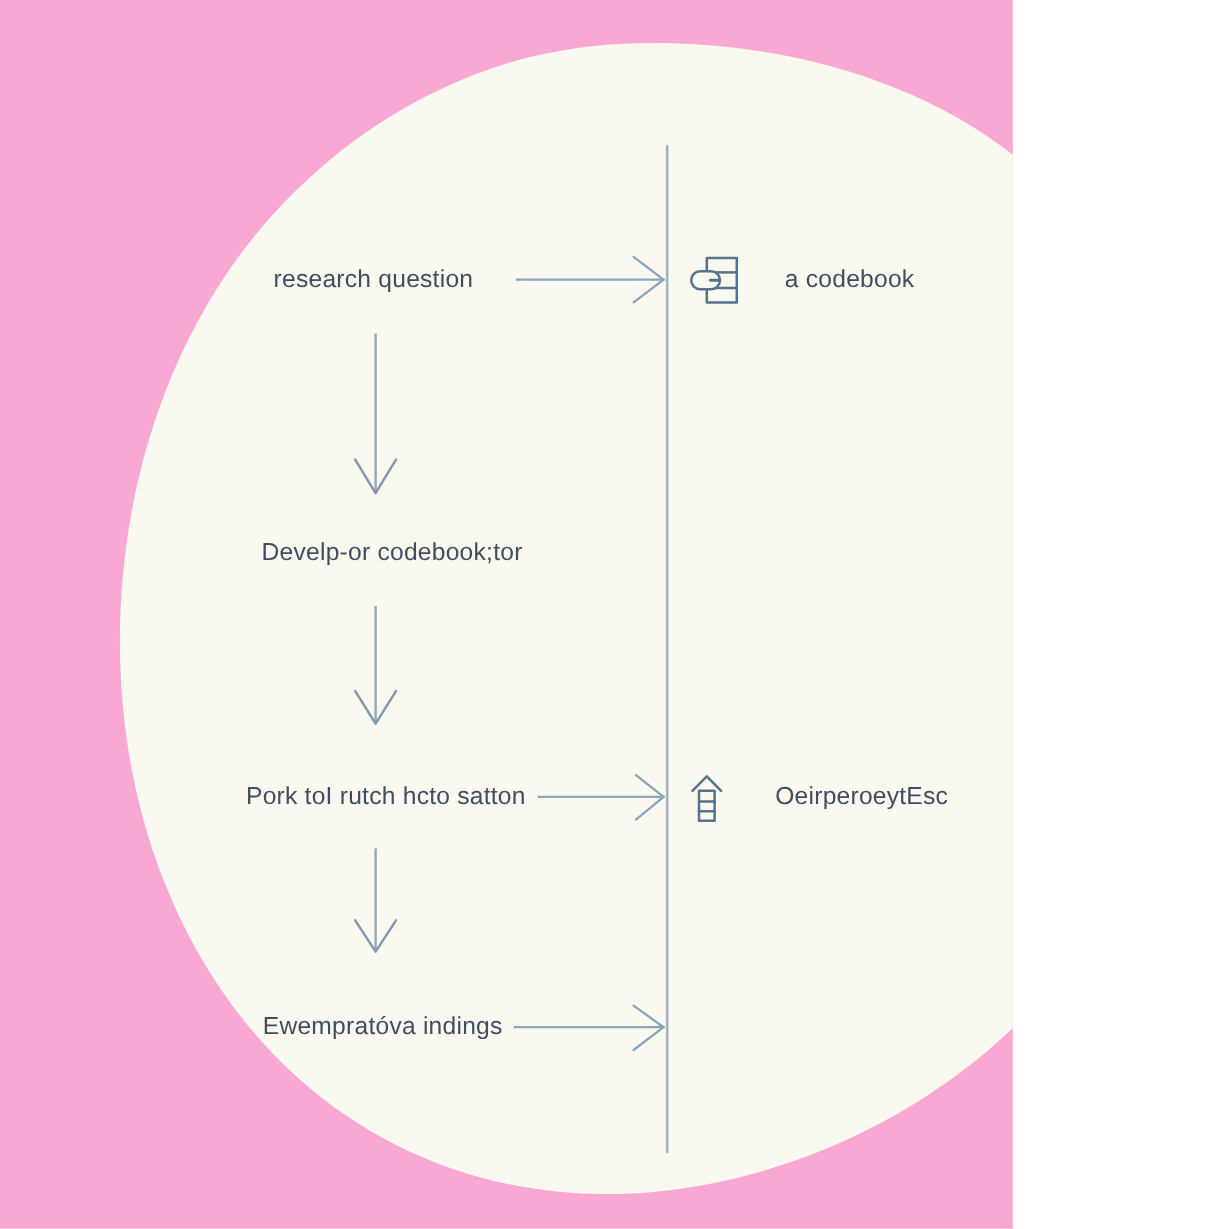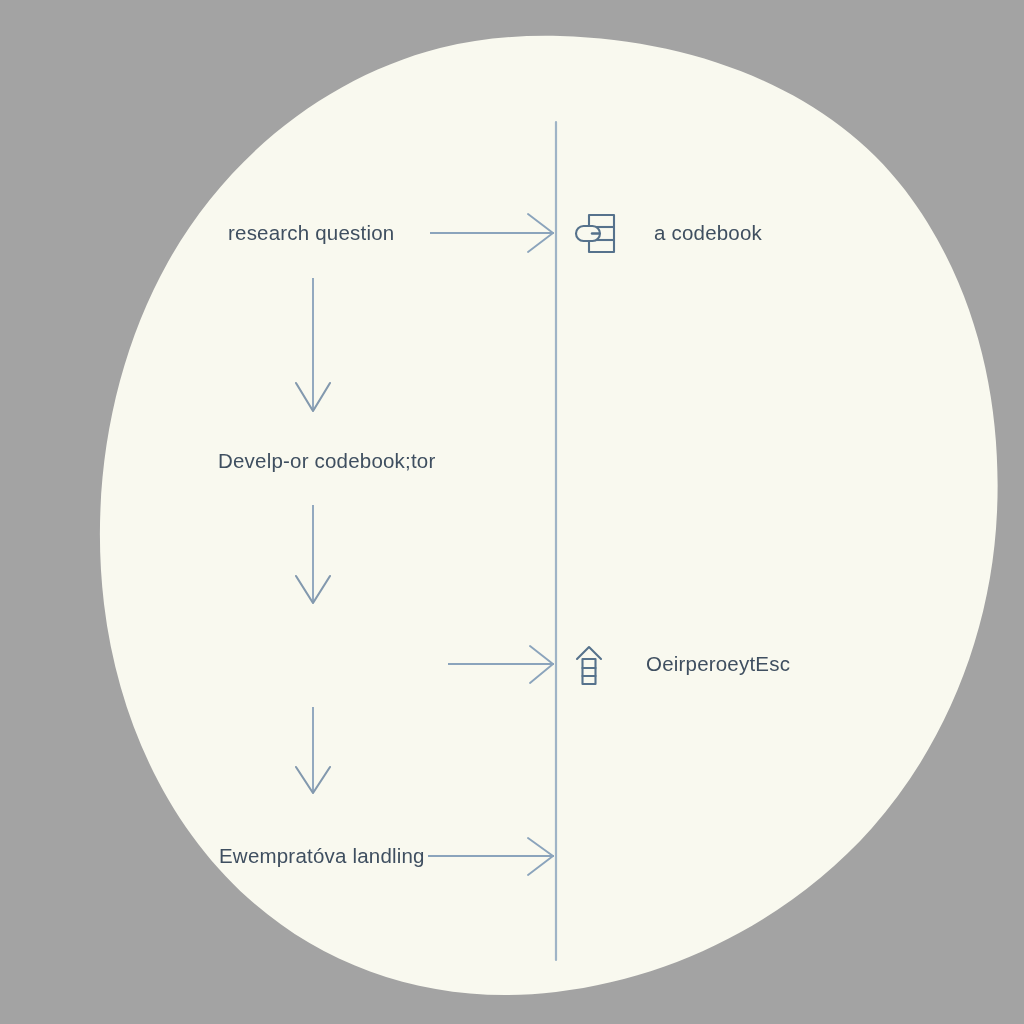--- a/index.html
+++ b/index.html
@@ -6,23 +6,23 @@
   html, body {
     margin: 0;
     padding: 0;
     background: #ffffff;
   }
   body {
     font-family: "Liberation Sans", "DejaVu Sans", sans-serif;
   }
   #canvas {
     position: relative;
-    width: 1024px;
+    width: 844px;
     height: 1024px;
-    background: #a3a3a3;
+    background: #f9a8d4;
     overflow: hidden;
     text-decoration: underline;
   }
   #blob-layer {
     position: absolute;
     inset: 0;
     width: 1024px;
     height: 1024px;
   }
   #diagram-layer {
@@ -108,20 +108,21 @@
       <rect x="582.5" y="659" width="13" height="25"></rect>
       <line x1="582.5" y1="668" x2="595.5" y2="668"></line>
       <line x1="582.5" y1="676" x2="595.5" y2="676"></line>
     </g>
   </svg>
 
   <div class="node-label left" style="left:228px; top:223px;">research question</div>
 
   <div class="node-label left" style="left:218px; top:451px;">Develp-or codebook;tor</div>
 
+  <div class="node-label left" style="left:205px; top:654px;">Pork toI rutch hcto satton</div>
 
-  <div class="node-label left" style="left:219px; top:846px;">Ewempratóva landling</div>
+  <div class="node-label left" style="left:219px; top:846px;">Ewempratóva indings</div>
 
   <div class="node-label left" style="left:626px; top:223px;margin-left:28px;">a codebook</div>
 
   <div class="node-label left" style="left:614px; top:654px;margin-left:32px;">OeirperoeytEsc</div>
 
 </div>
 
 </body></html>

